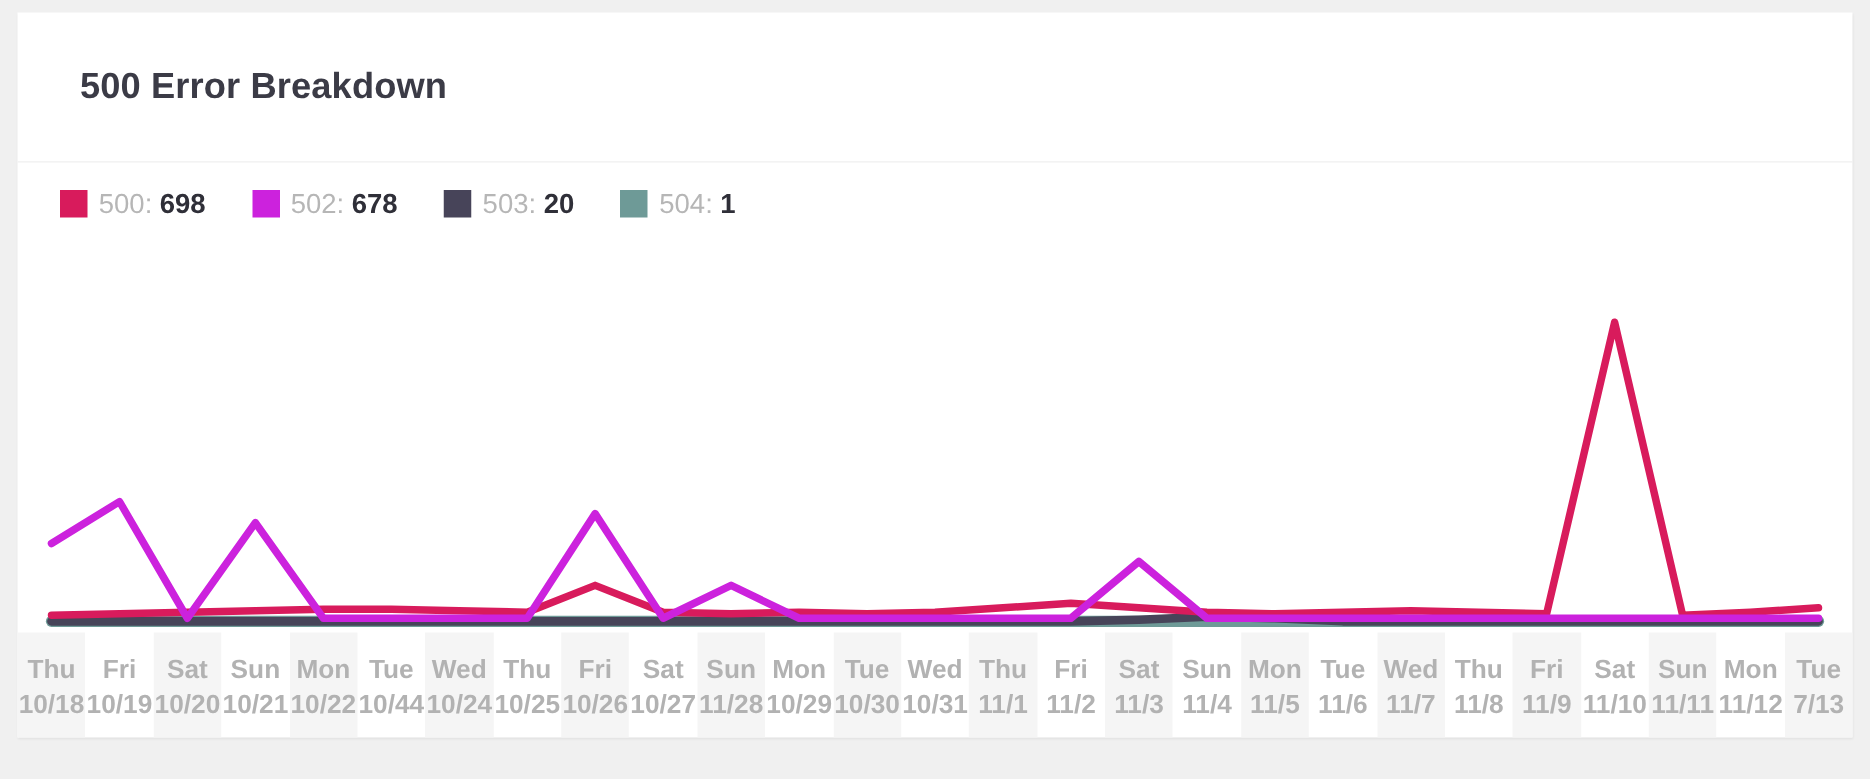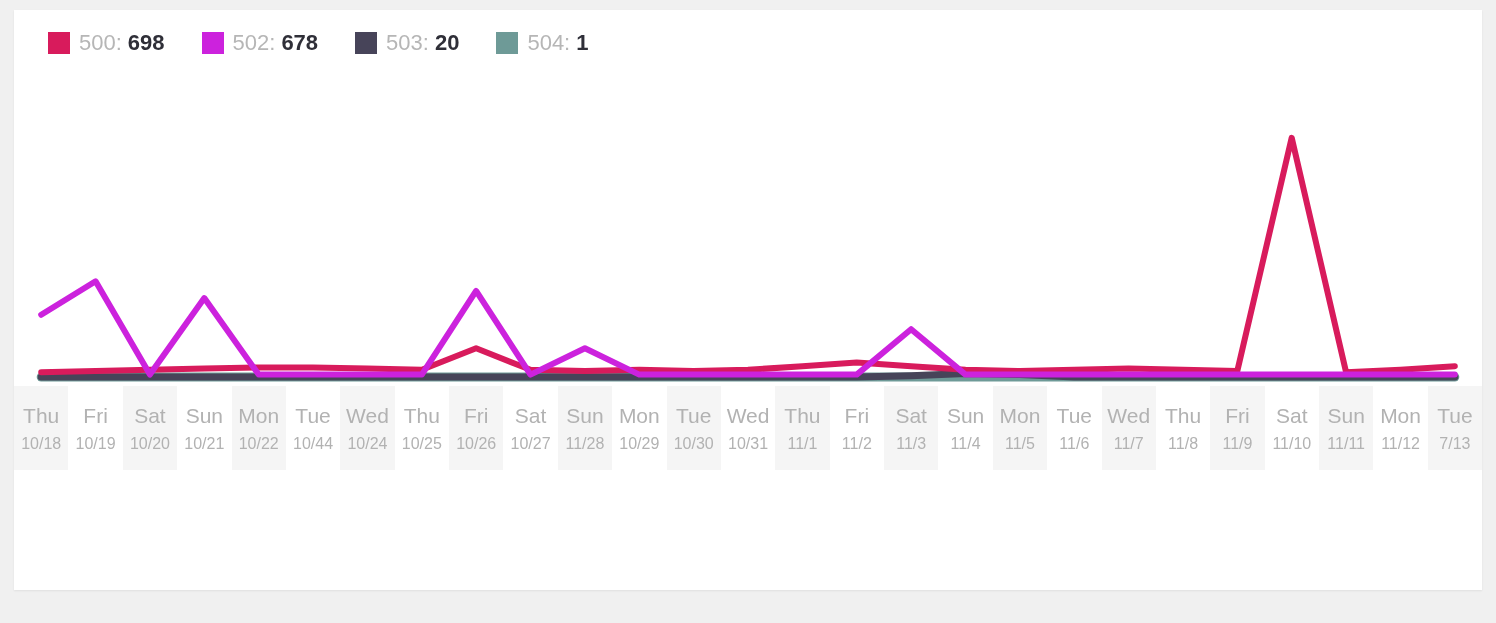--- a/index.html
+++ b/index.html
@@ -88,20 +88,21 @@
     width: 100%;
     height: 100%;
     display: block;
   }
 
   .axis {
     position: relative;
     height: 84px;
     display: flex;
     align-items: flex-start;
+    font-weight: bold;
   }
 
   .axis-col {
     flex: 1 1 0;
     height: 84px;
     display: flex;
     flex-direction: column;
     align-items: center;
     justify-content: flex-start;
     padding-top: 16px;
@@ -114,31 +115,34 @@
   }
 
   .axis-day {
     font-size: 21px;
     color: #b2b2b2;
     line-height: 27px;
     white-space: nowrap;
   }
 
   .axis-date {
-    font-size: 16px;
+    font-size: 21px;
     color: #b2b2b2;
     line-height: 29px;
     white-space: nowrap;
   }
 </style>
 </head>
 <body>
 
 <div class="card">
 
+  <div class="card-header">
+    <div class="card-title">500 Error Breakdown</div>
+  </div>
 
   <div class="legend" id="legend-row">
       <div class="legend-item">
         <span class="legend-swatch" style="background: rgb(216, 27, 92);"></span>
         <span class="legend-key">500:</span>
         <span class="legend-val">698</span>
       </div>
       <div class="legend-item">
         <span class="legend-swatch" style="background: rgb(204, 34, 221);"></span>
         <span class="legend-key">502:</span>

